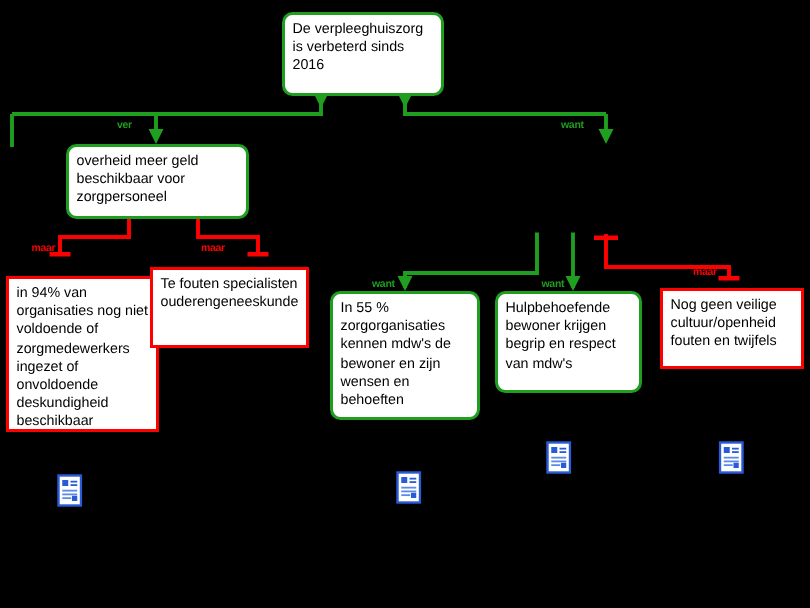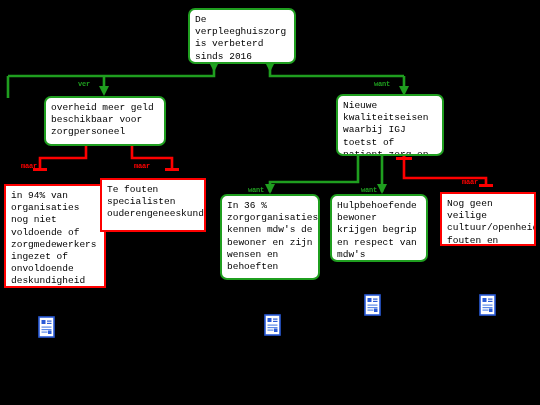--- a/index.html
+++ b/index.html
@@ -6,21 +6,21 @@
     margin: 0;
     padding: 0;
     background: #000000;
   }
   #canvas {
     position: relative;
     width: 540px;
     height: 405px;
     background: #000000;
     overflow: hidden;
-    font-family: Liberation Mono, monospace;
+    font-family: Liberation Sans, sans-serif;
     border-radius: 22px;
   }
   svg.edges {
     position: absolute;
     left: 0;
     top: 0;
     width: 540px;
     height: 405px;
   }
   .node {
@@ -111,27 +111,26 @@
     <g fill="#fe0000" stroke="none">
       <rect x="396" y="157" width="16" height="3"></rect>
       <rect x="479" y="184" width="14" height="3"></rect>
     </g>
   </svg>
 
   <div class="node green" style="left:188px; top:8px; width:108px; height:56px;">De verpleeghuiszorg is verbeterd sinds 2016</div>
 
   <div class="node green" style="left:44px; top:96px; width:122px; height:50px;">overheid meer geld beschikbaar voor zorgpersoneel</div>
 
-  <div class="node green" style="left:336px; top:94px; width:108px; height:62px;">Nieuwe kwaliteitseisen waarbij IGJ toetst of patient zorg op maat krijgt</div>
 
   <div class="node red" style="left:4px; top:184px; width:102px; height:104px;">in 94% van organisaties nog niet voldoende of zorgmedewerkers ingezet of onvoldoende deskundigheid beschikbaar</div>
 
   <div class="node red" style="left:100px; top:178px; width:106px; height:54px;">Te fouten specialisten ouderengeneeskunde</div>
 
-  <div class="node green" style="left:220px; top:194px; width:100px; height:86px;">In 36 % zorgorganisaties kennen  mdw's de bewoner en zijn wensen en behoeften</div>
+  <div class="node green" style="left:220px; top:194px; width:100px; height:86px;">In 55 % zorgorganisaties kennen  mdw's de bewoner en zijn wensen en behoeften</div>
 
   <div class="node green" style="left:330px; top:194px; width:98px; height:68px;">Hulpbehoefende bewoner krijgen begrip en respect van mdw's</div>
 
   <div class="node red" style="left:440px; top:192px; width:96px; height:54px;">Nog geen veilige cultuur/openheid fouten en twijfels</div>
 
   <div class="edge-label green" style="left:78px; top:80px;">ver</div>
 
   <div class="edge-label green" style="left:374px; top:80px;">want</div>
 
   <div class="edge-label red" style="left:21px; top:162px;">maar</div>

